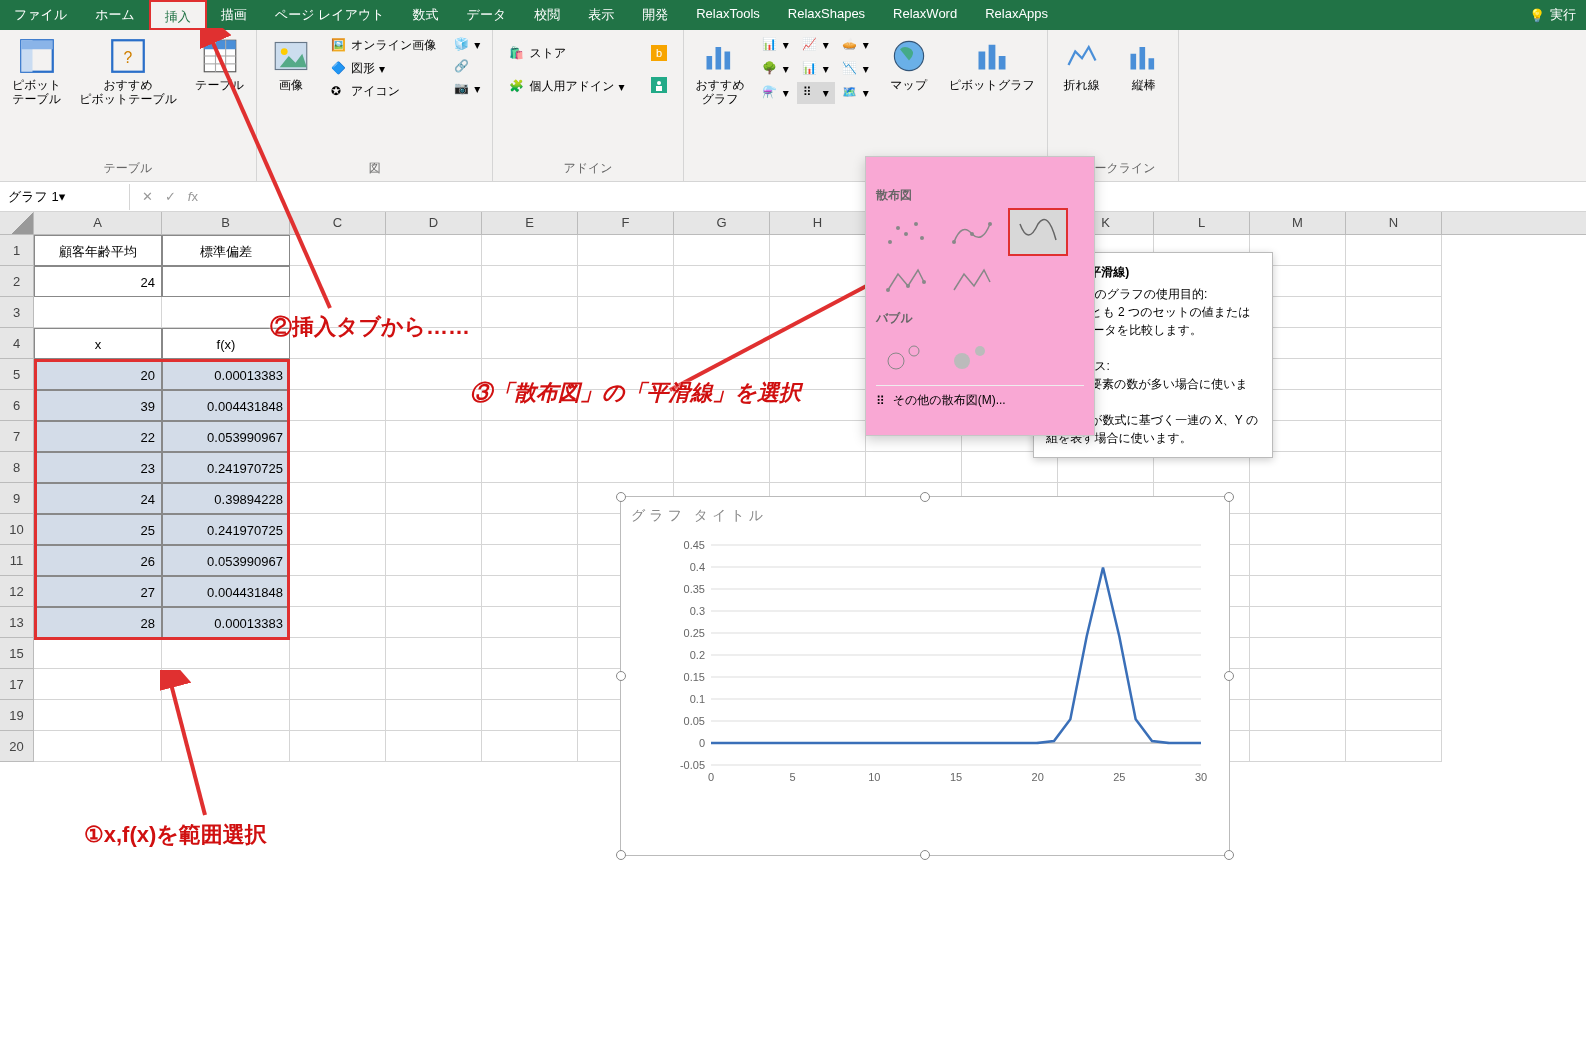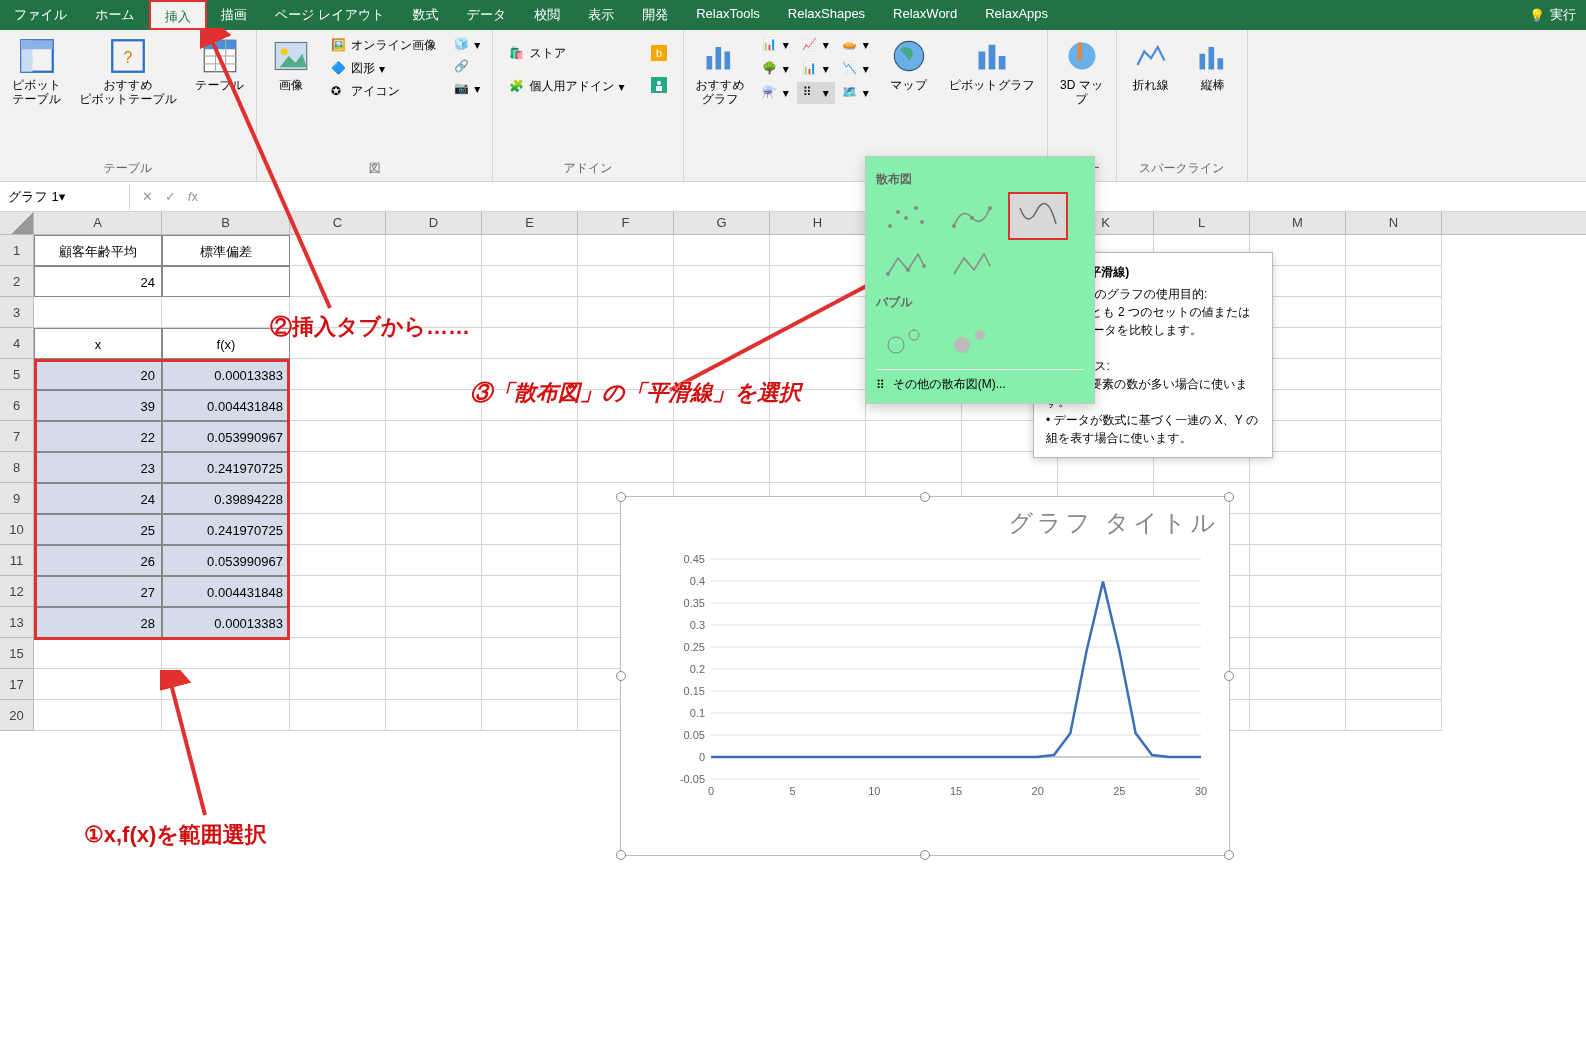--- a/index.html
+++ b/index.html
@@ -39,35 +39,35 @@
 .col-h { height: 22px; border-right: 1px solid #bbb; text-align: center; line-height: 22px; color: #444; font-size: 13px; }
 .row { display: flex; height: 31px; }
 .row-h { width: 34px; border-right: 1px solid #bbb; border-bottom: 1px solid #bbb; background: #e6e6e6; text-align: center; line-height: 31px; color: #444; }
 .cell { border-right: 1px solid #d5d5d5; border-bottom: 1px solid #d5d5d5; padding: 0 6px; line-height: 31px; text-align: right; overflow: hidden; white-space: nowrap; }
 .cell.txt { text-align: center; }
 .cell.bordered { border: 1px solid #888; }
 .cell.sel { background: #d3dce8; }
 .sel-outline { position: absolute; border: 3px solid #e03030; pointer-events: none; }
 
 
-.dropdown { position: absolute; background: #86efac; border: 1px solid #c6c6c6; box-shadow: 0 4px 12px rgba(0,0,0,0.2); padding: 8px 10px; z-index: 10; }
+.dropdown { position: absolute; background: #f9a8d4; border: 1px solid #c6c6c6; box-shadow: 0 4px 12px rgba(0,0,0,0.2); padding: 24px 10px; z-index: 10; }
 .dd-section { font-weight: bold; color: #666; padding: 6px 0 4px; font-size: 12px; }
 .dd-row { display: flex; gap: 6px; }
 .chart-opt { width: 60px; height: 48px; border: 1px solid transparent; display: flex; align-items: center; justify-content: center; cursor: pointer; }
 .chart-opt.hover { background: #d8d8d8; border: 2px solid #e03030; }
 .dd-foot { display: flex; align-items: center; gap: 8px; padding: 6px 0 2px; border-top: 1px solid #eee; margin-top: 6px; font-size: 12px; }
 
 
 .tooltip { position: absolute; background: #fff; border: 1px solid #bbb; box-shadow: 0 2px 8px rgba(0,0,0,0.2); padding: 10px 12px; width: 240px; font-size: 12px; line-height: 1.5; z-index: 9; }
 .tooltip .tt-title { font-weight: bold; margin-bottom: 4px; }
 
 
 .chart-object { position: absolute; border: 1px solid #bbb; background: #fff; }
 .handle { position: absolute; width: 10px; height: 10px; background: #fff; border: 1.5px solid #888; border-radius: 50%; }
-.chart-title { text-align: right; color: #888; font-size: 24px; padding: 10px; font-family: "Yu Gothic", sans-serif; letter-spacing: 4px; }
+.chart-title { text-align: left; color: #888; font-size: 14px; padding: 10px; font-family: "Yu Gothic", sans-serif; letter-spacing: 4px; }
 .chart-plot { position: relative; margin: 0 20px 20px 50px; height: 260px; }
 
 
 .annot { position: absolute; color: #d01010; font-weight: bold; font-size: 22px; z-index: 5; text-shadow: 0 0 2px #fff; pointer-events: none; }
 .arrow { position: absolute; z-index: 4; pointer-events: none; }
 
 
 .cA { width: 128px; } .cB { width: 128px; } .cC { width: 96px; } .cD { width: 96px; } .cE { width: 96px; } .cF { width: 96px; } .cG { width: 96px; } .cH { width: 96px; } .cI { width: 96px; } .cJ { width: 96px; } .cK { width: 96px; } .cL { width: 96px; } .cM { width: 96px; } .cN { width: 96px; }
 </style>
 </head>
@@ -244,35 +244,20 @@
               <rect x="13" y="6" width="6" height="22" fill="#4a8fd8"></rect>
               <rect x="22" y="16" width="6" height="12" fill="#4a8fd8"></rect>
             </svg>
           </span>
         <span class="lbl">ピボットグラフ</span>
       </div>
     </div>
     <div class="group-label"></div>
   </div>
 
-  <div class="group">
-    <div class="group-body">
-      <div class="btn-lg">
-        <span class="icon">
-            <svg viewBox="0 0 32 32">
-              <circle cx="16" cy="16" r="12" fill="#6ab0e8"></circle>
-              <rect x="12" y="4" width="4" height="16" fill="#d84"></rect>
-            </svg>
-          </span>
-        <span class="lbl">3D マッ
-プ</span>
-      </div>
-    </div>
-    <div class="group-label">ツアー</div>
-  </div>
 
   <div class="group">
     <div class="group-body">
       <div class="btn-lg">
         <span class="icon">
             <svg viewBox="0 0 32 32">
               <polyline points="4,24 10,12 16,18 22,8 28,20" fill="none" stroke="#4a8fd8" stroke-width="2"></polyline>
             </svg>
           </span>
         <span class="lbl">折れ線</span>
@@ -557,20 +542,37 @@
         <div class="cell cH"></div>
         <div class="cell cI"></div>
         <div class="cell cJ"></div>
         <div class="cell cK"></div>
         <div class="cell cL"></div>
         <div class="cell cM"></div>
         <div class="cell cN"></div>
       </div>
       <div class="row">
         <div class="row-h">17</div>
+        <div class="cell cA"></div>
+        <div class="cell cB"></div>
+        <div class="cell cC"></div>
+        <div class="cell cD"></div>
+        <div class="cell cE"></div>
+        <div class="cell cF"></div>
+        <div class="cell cG"></div>
+        <div class="cell cH"></div>
+        <div class="cell cI"></div>
+        <div class="cell cJ"></div>
+        <div class="cell cK"></div>
+        <div class="cell cL"></div>
+        <div class="cell cM"></div>
+        <div class="cell cN"></div>
+      </div>
+      <div class="row">
+        <div class="row-h">19</div>
         <div class="cell cA"></div>
         <div class="cell cB"></div>
         <div class="cell cC"></div>
         <div class="cell cD"></div>
         <div class="cell cE"></div>
         <div class="cell cF"></div>
         <div class="cell cG"></div>
         <div class="cell cH"></div>
         <div class="cell cI"></div>
         <div class="cell cJ"></div>

